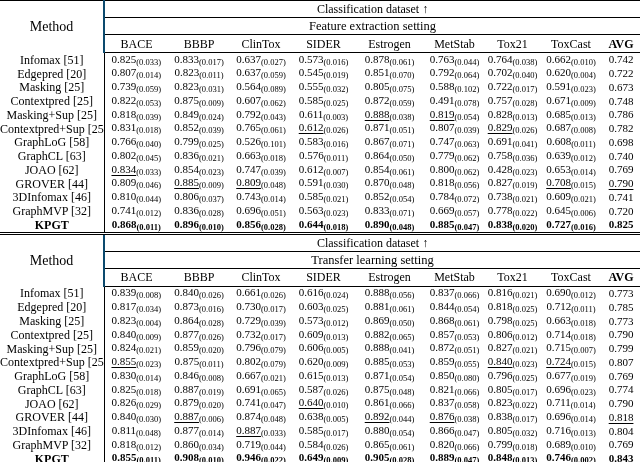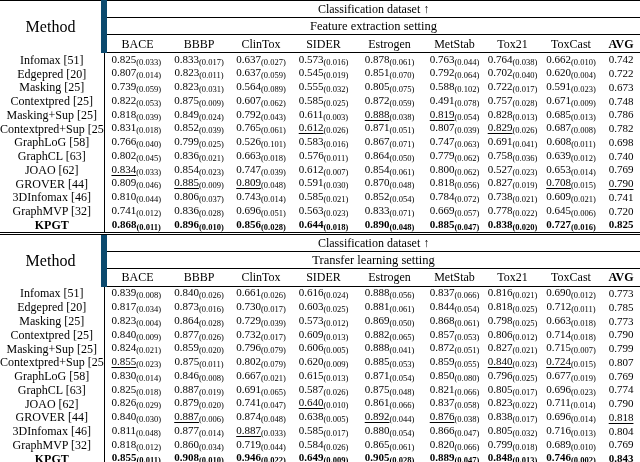--- a/index.html
+++ b/index.html
@@ -30,22 +30,22 @@
   }
   td {
     padding: 0;
     text-align: center;
     vertical-align: middle;
     white-space: nowrap;
     overflow: hidden;
     line-height: 1;
   }
   td.method-header {
-    border-right: 6px solid #0c4a6e;
-    font-size: 16px;
+    border-right: 2px solid #0c4a6e;
+    font-size: 14px;
   }
   td.group-header {
     height: 16px;
     font-size: 12px;
     border-bottom: 1px solid #000;
   }
   td.setting-header {
     height: 16px;
     font-size: 12.5px;
     border-bottom: 1px solid #000;
@@ -213,21 +213,21 @@
           <td><span class="val">0.740</span></td>
         </tr>
         <tr>
           <td class="method">JOAO [62]</td>
           <td><span class="val ul">0.834</span><sub class="std">(0.033)</sub></td>
           <td><span class="val">0.854</span><sub class="std">(0.023)</sub></td>
           <td><span class="val">0.747</span><sub class="std">(0.039)</sub></td>
           <td><span class="val">0.612</span><sub class="std">(0.007)</sub></td>
           <td><span class="val">0.854</span><sub class="std">(0.061)</sub></td>
           <td><span class="val">0.800</span><sub class="std">(0.062)</sub></td>
-          <td><span class="val">0.527</span><sub class="std">(0.023)</sub></td>
+          <td><span class="val">0.428</span><sub class="std">(0.023)</sub></td>
           <td><span class="val">0.653</span><sub class="std">(0.014)</sub></td>
           <td><span class="val">0.769</span></td>
         </tr>
         <tr>
           <td class="method">GROVER [44]</td>
           <td><span class="val">0.809</span><sub class="std">(0.046)</sub></td>
           <td><span class="val ul">0.885</span><sub class="std">(0.009)</sub></td>
           <td><span class="val ul">0.809</span><sub class="std">(0.048)</sub></td>
           <td><span class="val">0.591</span><sub class="std">(0.030)</sub></td>
           <td><span class="val">0.870</span><sub class="std">(0.048)</sub></td>

